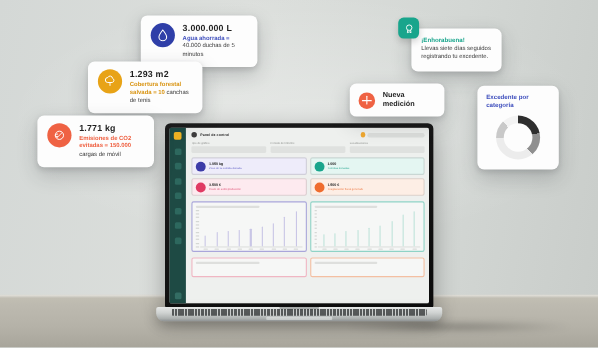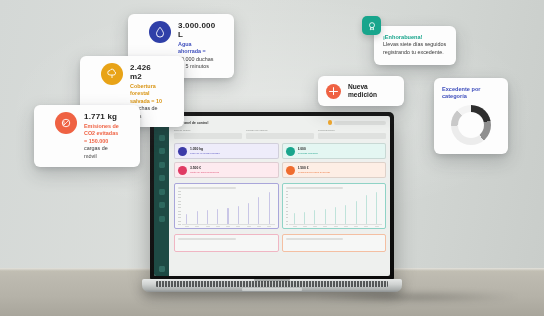--- a/index.html
+++ b/index.html
@@ -124,21 +124,21 @@
 
   .charts2{display:flex;gap:3px;margin-top:2px;}
   .chart-card2{flex:1;background:#f6f7f6;border-radius:2px;padding:2.5px 3px;height:18px;box-sizing:border-box;}
   .c-pink{border:0.6px solid #f0b6c3;}
   .c-orange{border:0.6px solid #f4bfa2;}
 
   
   .fcard{
     position:absolute;background:#fdfdfd;border-radius:6px;
     box-shadow:0 7px 18px rgba(40,45,50,.22),0 2px 5px rgba(40,45,50,.14);
-    padding:7px 21px;box-sizing:border-box;
+    padding:7px 9px;box-sizing:border-box;
   }
   .fc-row{display:flex;align-items:flex-start;gap:7px;}
   .fc-ic{width:22px;height:22px;border-radius:50%;flex:0 0 22px;display:flex;align-items:center;justify-content:center;}
   .fc-ic svg{width:12px;height:12px;}
   .fc-val{font-size:8px;font-weight:bold;color:#1f1f1f;line-height:1.15;letter-spacing:.2px;}
   .fc-desc{font-size:5.4px;line-height:1.38;margin-top:1.5px;}
   .fc-desc .hl{font-weight:bold;}
   .fc-desc .nm{color:#3a3a3a;}
 
   #card-water{left:128px;top:14px;width:106px;}
@@ -391,21 +391,21 @@
 
   <div class="fcard" id="card-forest">
     <div class="fc-row">
       <div class="fc-ic">
         <svg viewBox="0 0 24 24">
             <path d="M8 14a4.5 4.5 0 0 1 0-9 4.5 4.5 0 0 1 8.6 1.4A4 4 0 0 1 16 14Z" fill="none" stroke="#fff" stroke-width="1.8"></path>
             <path d="M12 14v6" stroke="#fff" stroke-width="1.8"></path>
           </svg>
       </div>
       <div>
-        <div class="fc-val">2.426 m2</div>
+        <div class="fc-val">1.293 m2</div>
         <div class="fc-desc">
           <span class="hl">Cobertura forestal salvada = 10</span>
           <span class="nm">canchas de tenis</span>
         </div>
       </div>
     </div>
   </div>
 
   <div class="fcard" id="card-co2">
     <div class="fc-row">

